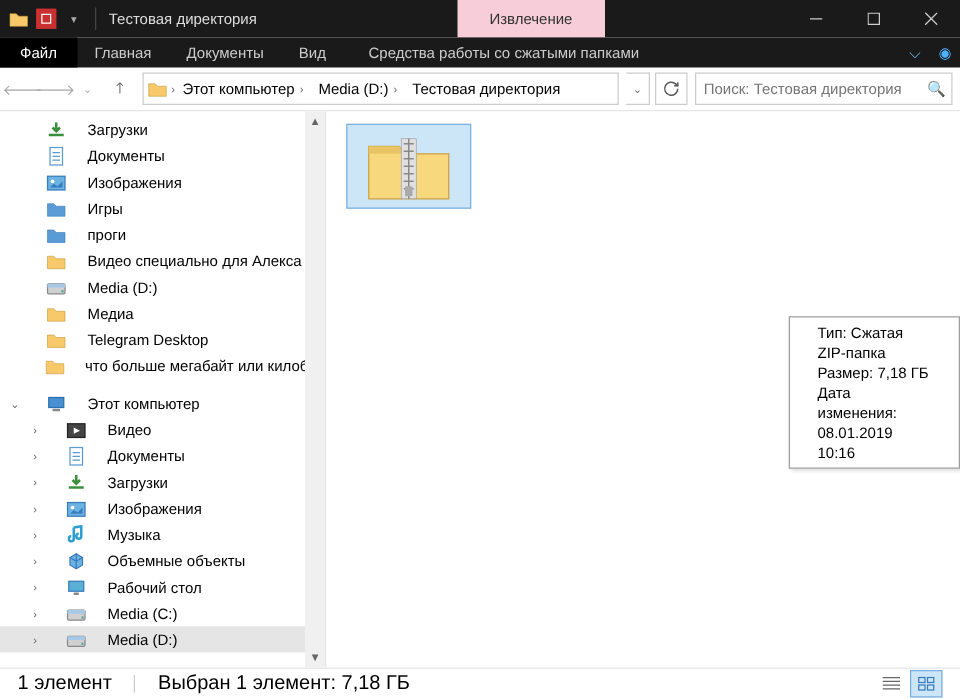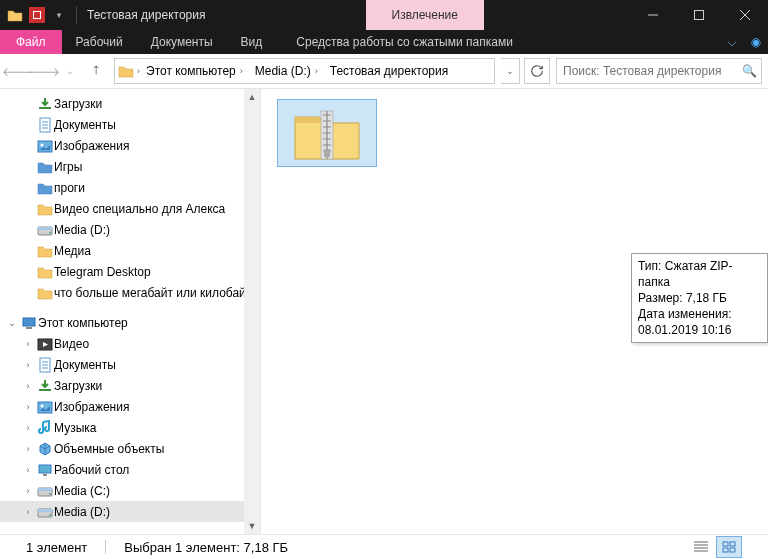--- a/index.html
+++ b/index.html
@@ -8,54 +8,54 @@
 .qat{display:flex;align-items:center;padding:0 4px}
 .qat-item{width:22px;height:22px;display:flex;align-items:center;justify-content:center}
 .title-txt{display:flex;align-items:center;padding:0 8px;color:#ddd;font-size:12px}
 .title-spacer{flex:1}
 .context-tab{background:#f7cdd9;color:#333;display:flex;align-items:center;justify-content:center;padding:12px 26px;margin-left:6px}
 .win-controls{display:flex}
 .win-btn{width:46px;display:flex;align-items:center;justify-content:center;color:#ccc}
 .win-btn svg{stroke:#ccc}
 .ribbon-tabs{height:24px;background:#1a1a1a;display:flex;align-items:stretch;color:#ccc;font-size:12px}
 .ribbon-tab{padding:0 14px;display:flex;align-items:center;cursor:default}
-.ribbon-tab.file{background:#ec4899;color:#fff;padding:0 16px}
+.ribbon-tab.file{background:#000000;color:#fff;padding:0 16px}
 .ribbon-context{padding:4px 14px;display:flex;align-items:center;margin-left:6px}
 .ribbon-right{margin-left:auto;display:flex;align-items:center}
 .rib-icon{width:24px;display:flex;align-items:center;justify-content:center;color:#6fb0e0}
 .navbar{height:34px;border-bottom:1px solid #e5e5e5;display:flex;align-items:center;padding:0 6px;gap:2px}
 .nav-btn{width:24px;height:24px;display:flex;align-items:center;justify-content:center;color:#555}
 .nav-btn.dis{color:#aaa}
 .crumb{flex:1;height:24px;border:1px solid #ccc;display:flex;align-items:center;margin:0 4px}
 .crumb-folder{width:22px;display:flex;align-items:center;justify-content:center}
 .crumb-seg{padding:0 6px;display:flex;align-items:center;gap:4px;height:100%}
 .crumb-sep{color:#666;font-size:9px}
 .crumb-end{margin-left:auto;display:flex;align-items:center}
 .nav-dd{width:18px;height:24px;border:1px solid #ccc;border-left:none;display:flex;align-items:center;justify-content:center;margin-right:2px}
 .refresh{width:24px;height:24px;border:1px solid #ccc;display:flex;align-items:center;justify-content:center}
 .search{width:196px;height:24px;border:1px solid #ccc;margin-left:4px;display:flex;align-items:center;padding:0 4px;position:relative}
 .search input{border:none;outline:0;flex:1;font:inherit;color:#ef4444;background:transparent}
 .body{flex:1;display:flex;min-height:0}
 .tree{width:260px;border-right:1px solid #e5e5e5;position:relative;overflow:hidden}
 .tree-inner{padding:4px 0}
-.tree-row{display:flex;align-items:center;height:21px;padding-left:20px;gap:0;white-space:nowrap}
+.tree-row{display:flex;align-items:center;height:21px;padding-left:20px;gap:16px;white-space:nowrap}
 .tree-row.l1{padding-left:20px}
 .tree-row.l2{padding-left:36px}
 .tree-row.sel{background:#e5e5e5}
 .tree-row .exp{width:12px;text-align:center;color:#666;font-size:9px;margin-left:-14px;margin-right:2px}
 .tree-row .ticon{width:18px;height:16px;display:flex;align-items:center;justify-content:center}
 .tree-scroll{position:absolute;right:0;top:0;bottom:0;width:16px;background:#f0f0f0;display:flex;flex-direction:column;align-items:center;color:#666}
 .tree-scroll .arr{height:16px;display:flex;align-items:center;justify-content:center;width:100%;font-size:9px}
 .tree-scroll .track{flex:1}
 .content{flex:1;position:relative;padding:10px}
 .item{width:94px;display:flex;flex-direction:column;align-items:center;border:1px solid #7bb0e3;background:#cde6f7;padding:4px 2px 2px}
 .item-icon{width:72px;height:60px;display:flex;align-items:center;justify-content:center}
 .item-label{text-align:center;font-size:12px;color:#000;margin-top:2px;line-height:14px;max-width:90px;word-wrap:break-word}
-.tooltip{position:absolute;left:370px;top:164px;background:#fff;border:1px solid #9d9d9d;padding:4px 6px;font-size:12px;line-height:16px;box-shadow:2px 2px 3px rgba(0,0,0,.15)}
-.status{height:24px;border-top:1px solid #e5e5e5;display:flex;align-items:center;padding:0 26px;font-size:13px;gap:18px}
+.tooltip{position:absolute;left:370px;top:164px;background:#fff;border:1px solid #9d9d9d;padding:4px 22px;font-size:12px;line-height:16px;box-shadow:2px 2px 3px rgba(0,0,0,.15)}
+.status{height:24px;border-top:1px solid #e5e5e5;display:flex;align-items:center;padding:0 14px;font-size:16px;gap:18px}
 .status .sep{width:1px;height:14px;background:#ccc}
 .status-right{margin-left:auto;display:flex;gap:2px}
 .view-btn{width:24px;height:20px;border:1px solid transparent;display:flex;align-items:center;justify-content:center}
 .view-btn.active{border:1px solid #7bb0e3;background:#cde6f7}
 .blank-icon{width:14px;height:14px;background:#fff;border:1px solid #888}
 .divider{height:1px;background:transparent;margin:4px 0}
 </style>
 </head>
 <body>
 <div class="window">
@@ -95,21 +95,21 @@
     <div class="win-btn close">
           <svg width="10" height="10">
             <path d="M0 0l10 10M10 0L0 10" stroke-width="1"></path>
           </svg>
         </div>
   </div>
 </div>
 
 <div class="ribbon-tabs">
   <div class="ribbon-tab file">Файл</div>
-  <div class="ribbon-tab">Рабочий</div>
+  <div class="ribbon-tab">Главная</div>
   <div class="ribbon-tab">Документы</div>
   <div class="ribbon-tab">Вид</div>
   <div class="ribbon-context">Средства работы со сжатыми папками</div>
   <div class="ribbon-right">
     <div class="rib-icon">⌵</div>
     <div class="rib-icon" style="color:#4db2ff">◉</div>
   </div>
 </div>
 
 <div class="navbar">

